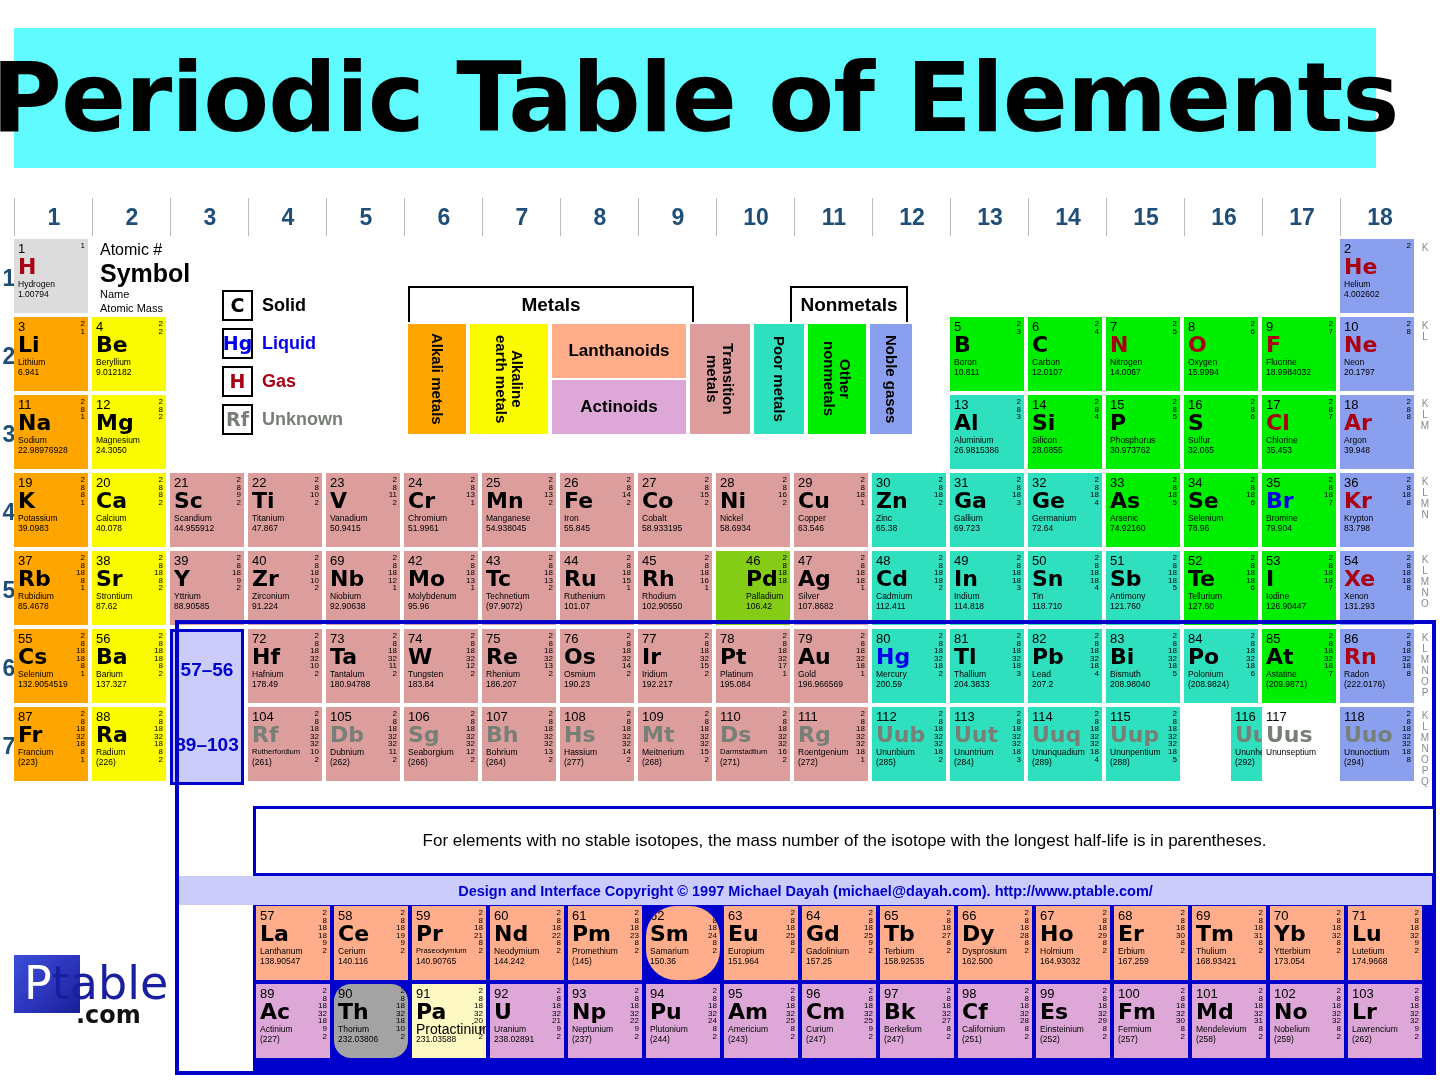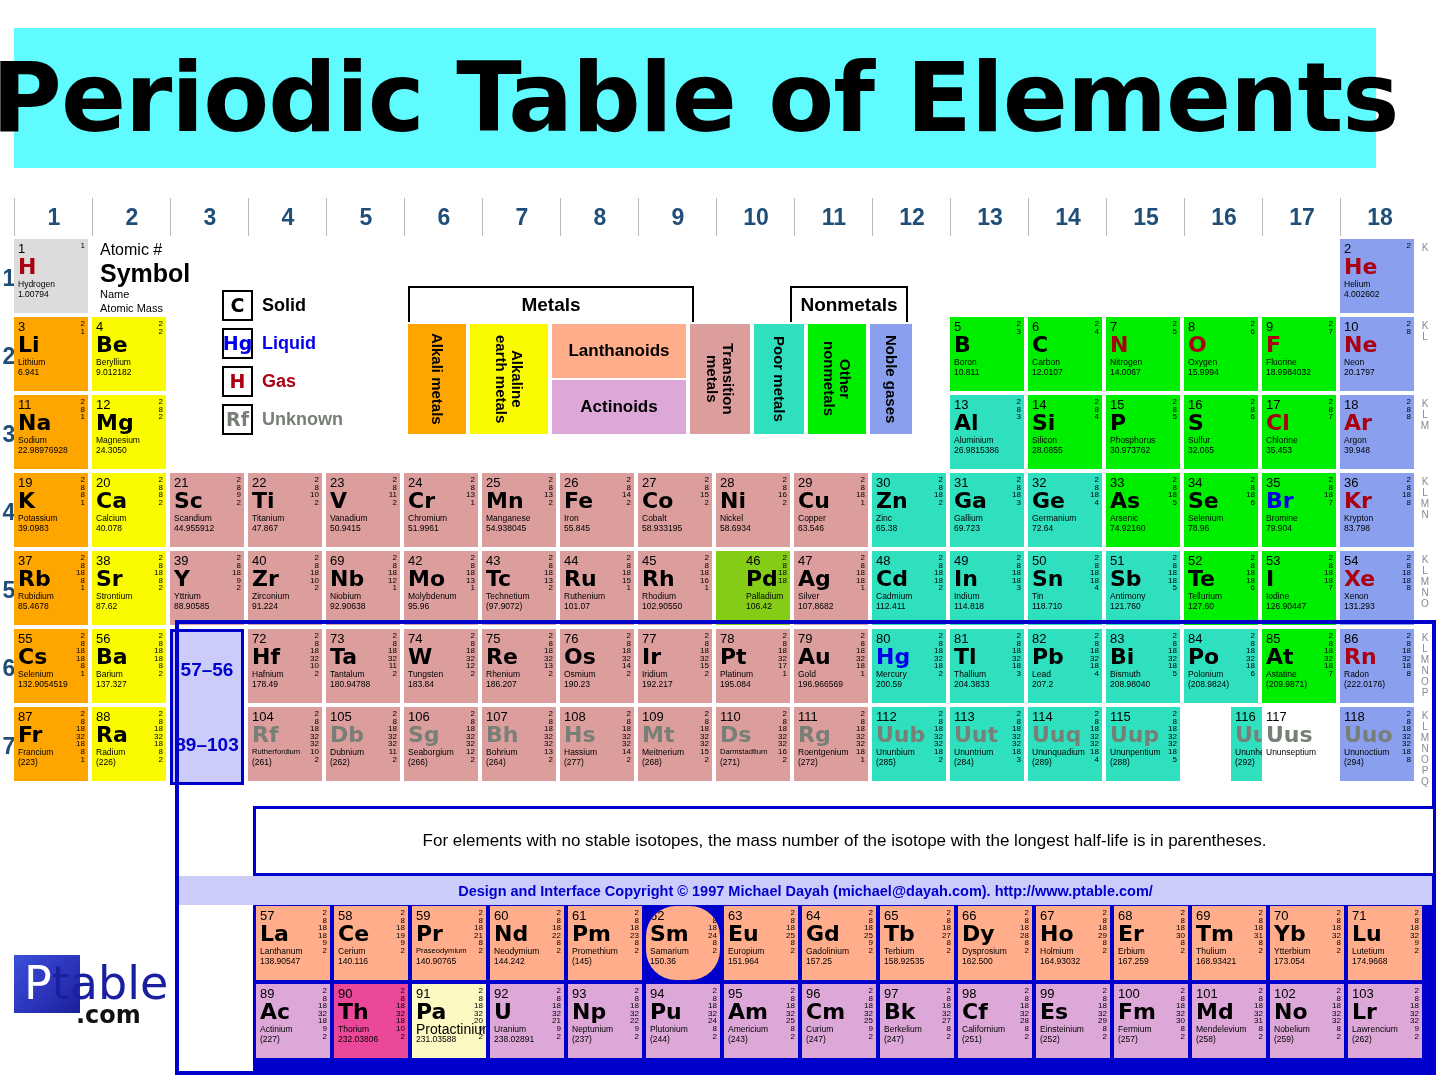--- a/index.html
+++ b/index.html
@@ -1436,21 +1436,21 @@
       <div class="nm">Actinium</div>
       <div class="mass">(227)</div>
       <div class="shells" style="white-space: pre;">2
 8
 18
 32
 18
 9
 2</div>
     </div>
-    <div class="cell" style="background: #ec4899; left: 334px; top: 984px;">
+    <div class="cell" style="background: #a3a3a3; left: 334px; top: 984px; border-radius: 17px;">
       <div class="num">90</div>
       <div class="sym s-solid">Th</div>
       <div class="nm">Thorium</div>
       <div class="mass">232.03806</div>
       <div class="shells" style="white-space: pre;">2
 8
 18
 32
 18
 10

